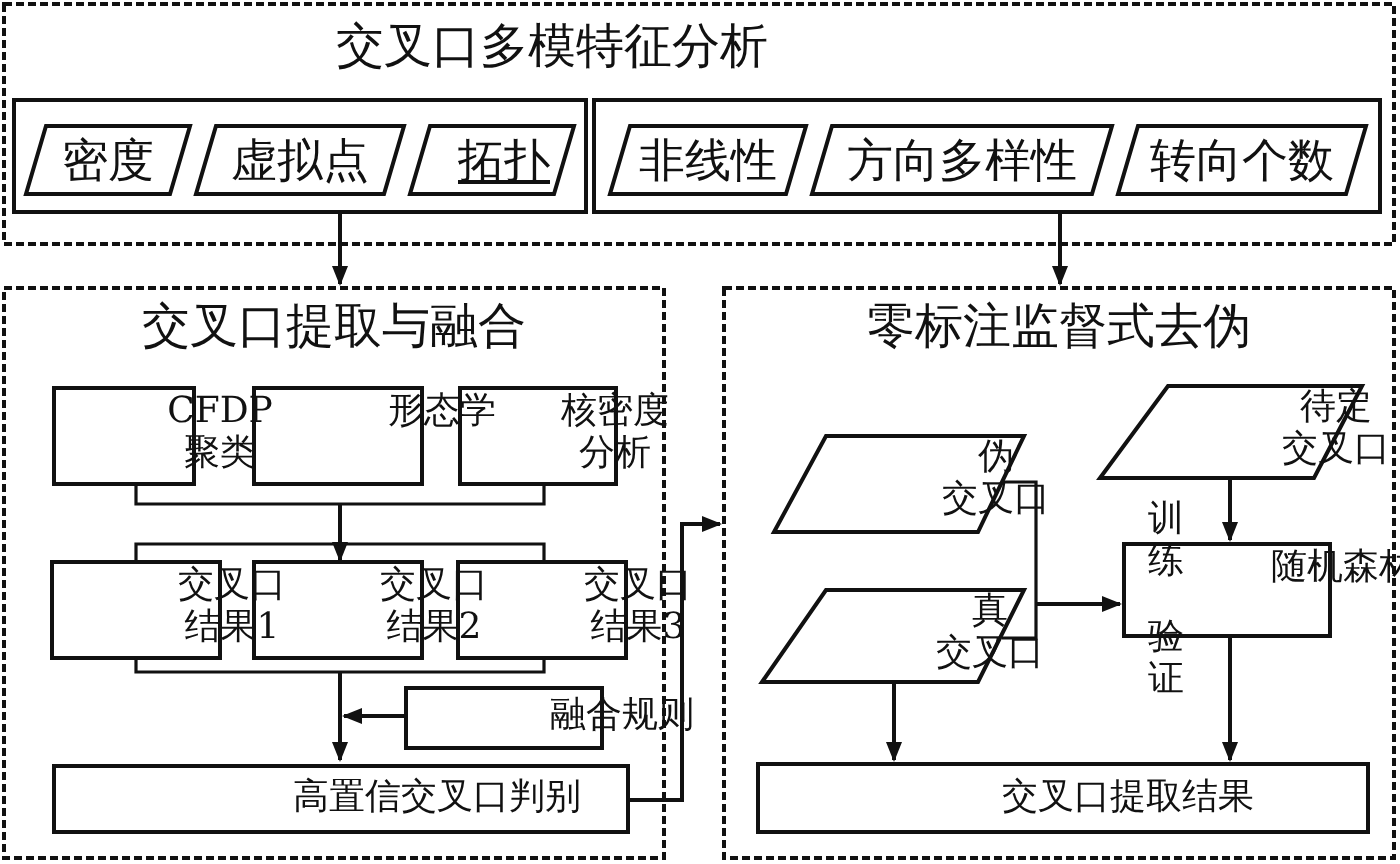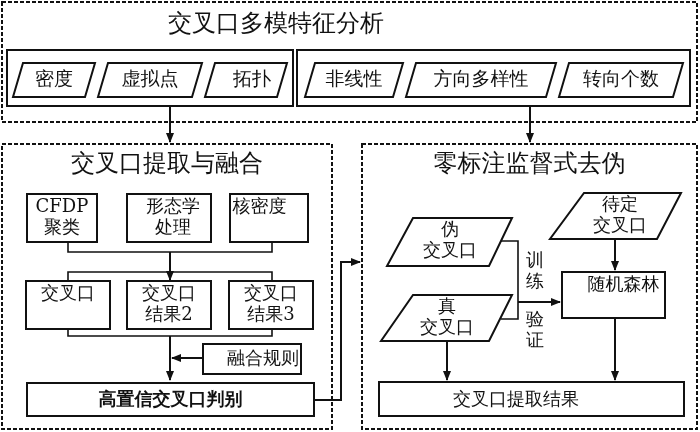--- a/index.html
+++ b/index.html
@@ -5,22 +5,22 @@
   html, body { margin:0; padding:0; background:#ffffff; }
   body { width:700px; height:432px; position:relative; overflow:hidden;
          font-family:"DejaVu Serif","Liberation Serif",serif; color:#111; }
   svg { position:absolute; left:0; top:0; }
   .dash { fill:none; stroke:#111; stroke-width:2; stroke-dasharray:4 2; }
   .solid { fill:#fff; stroke:#111; stroke-width:2; }
   .line { fill:none; stroke:#111; stroke-width:2; }
   .thin { fill:none; stroke:#111; stroke-width:1.6; }
   .lbl { position:absolute; text-align:center; line-height:1.15; white-space:nowrap; }
   .t-title { font-size:24px; }
-  .t-big { font-size:19px; }
-  .t-mid { font-size:18px; }
+  .t-big { font-size:23px; }
+  .t-mid { font-size:18px;padding-left:48px; }
 </style>
 </head>
 <body>
 
 <svg width="700" height="432" viewBox="0 0 700 432">
   <defs>
     <marker id="ah" markerWidth="10" markerHeight="8" refX="9" refY="4" orient="auto" markerUnits="userSpaceOnUse">
       <path d="M0,0 L10,4 L0,8 Z" fill="#111"></path>
     </marker>
   </defs>
@@ -68,50 +68,51 @@
   <line class="line" x1="518" y1="302" x2="560" y2="302" marker-end="url(#ah)"></line>
   <line class="line" x1="615" y1="239" x2="615" y2="270" marker-end="url(#ah)"></line>
   <line class="line" x1="447" y1="341" x2="447" y2="380" marker-end="url(#ah)"></line>
   <line class="line" x1="615" y1="318" x2="615" y2="380" marker-end="url(#ah)"></line>
   <rect class="solid" x="379" y="382" width="305" height="34"></rect>
 </svg>
 
 <div class="lbl t-title" style="left:0;width:552px;top:10px;">交叉口多模特征分析</div>
 <div class="lbl t-big" style="left:18px;width:72px;top:68px;">密度</div>
 <div class="lbl t-big" style="left:100px;width:100px;top:68px;">虚拟点</div>
-<div class="lbl t-big" style="left:210px;width:84px;top:68px;">拓扑</div>
+<div class="lbl t-big" style="left:210px;width:84px;top:68px;text-decoration:underline;">拓扑</div>
 <div class="lbl t-big" style="left:308px;width:92px;top:68px;">非线性</div>
 <div class="lbl t-big" style="left:410px;width:142px;top:68px;">方向多样性</div>
 <div class="lbl t-big" style="left:562px;width:118px;top:68px;text-align:center;">转向个数</div>
 
 <div class="lbl t-title" style="left:2px;width:330px;top:150px;">交叉口提取与融合</div>
 <div class="lbl t-mid" style="left:27px;width:70px;top:196px;">
   <div>CFDP</div>
   <div>聚类</div>
 </div>
 <div class="lbl t-mid" style="left:127px;width:92px;top:196px;">
   <div>形态学</div>
-  <div>处理</div>
 </div>
 <div class="lbl t-mid" style="left:230px;width:59px;top:196px;">
   <div>核密度</div>
+  <div>分析</div>
 </div>
 <div class="lbl t-mid" style="left:26px;width:84px;top:283px;">
   <div>交叉口</div>
+  <div>结果1</div>
 </div>
 <div class="lbl t-mid" style="left:127px;width:84px;top:283px;">
   <div>交叉口</div>
   <div>结果2</div>
 </div>
 <div class="lbl t-mid" style="left:229px;width:84px;top:283px;">
   <div>交叉口</div>
   <div>结果3</div>
 </div>
 <div class="lbl t-mid" style="left:203px;width:120px;top:348px;">融合规则</div>
-<div class="lbl t-mid" style="left:27px;width:287px;top:389px;font-weight:bold;">高置信交叉口判别</div>
+<div class="lbl t-mid" style="left:27px;width:287px;top:389px;">高置信交叉口判别</div>
 
 <div class="lbl t-title" style="left:362px;width:335px;top:150px;">零标注监督式去伪</div>
 <div class="lbl t-mid" style="left:570px;width:100px;top:194px;">
   <div>待定</div>
   <div>交叉口</div>
 </div>
 <div class="lbl t-mid" style="left:400px;width:100px;top:219px;">
   <div>伪</div>
   <div>交叉口</div>
 </div>

